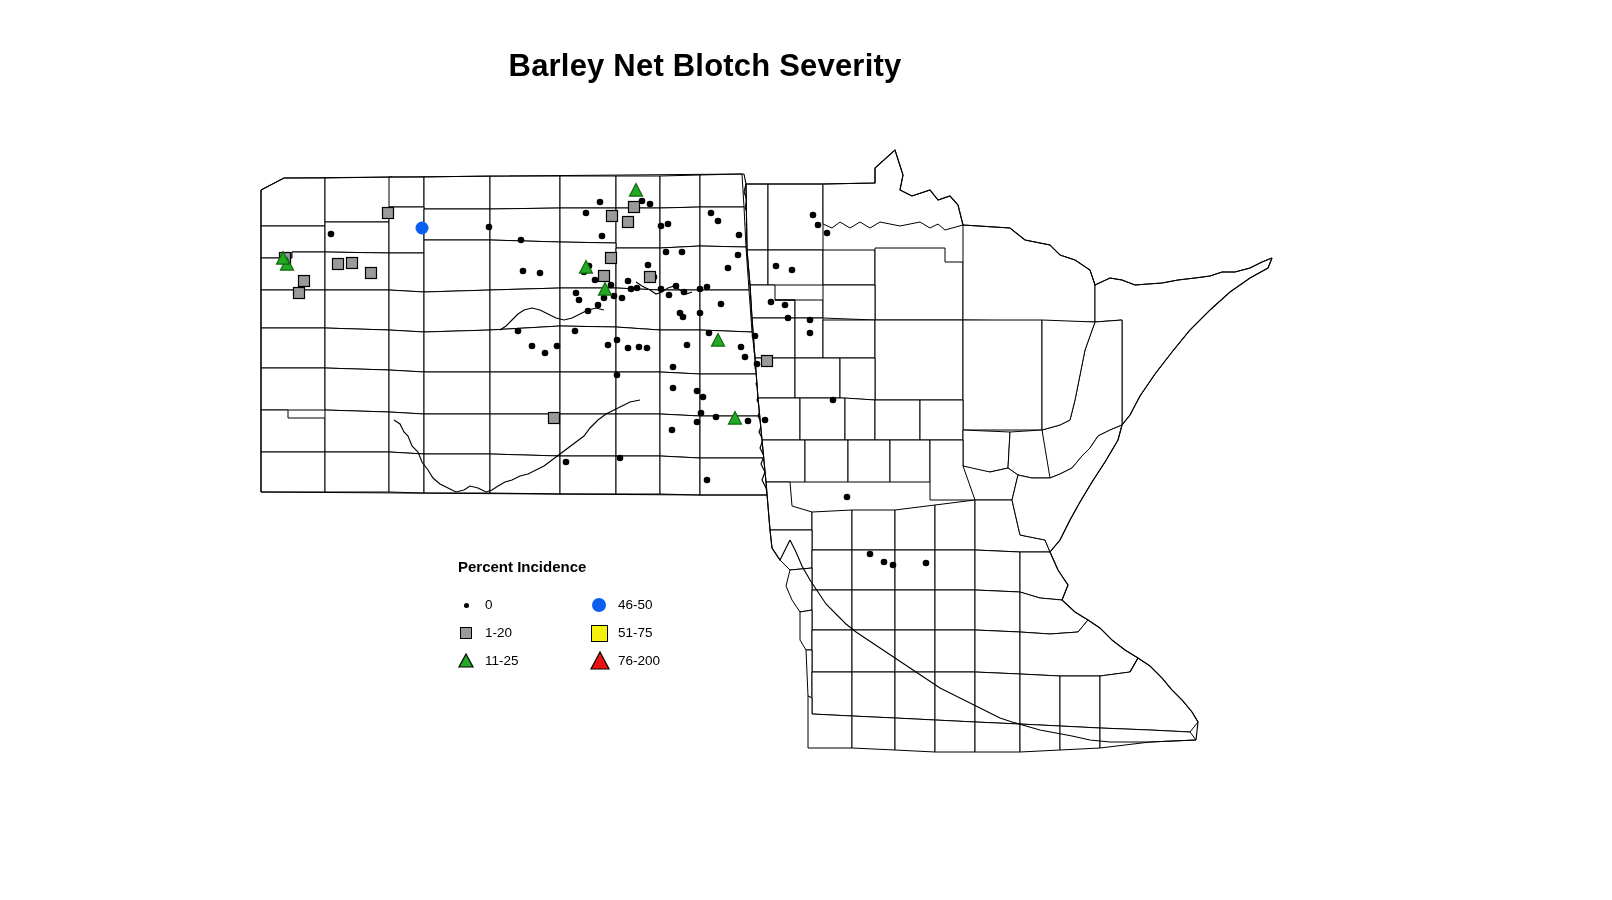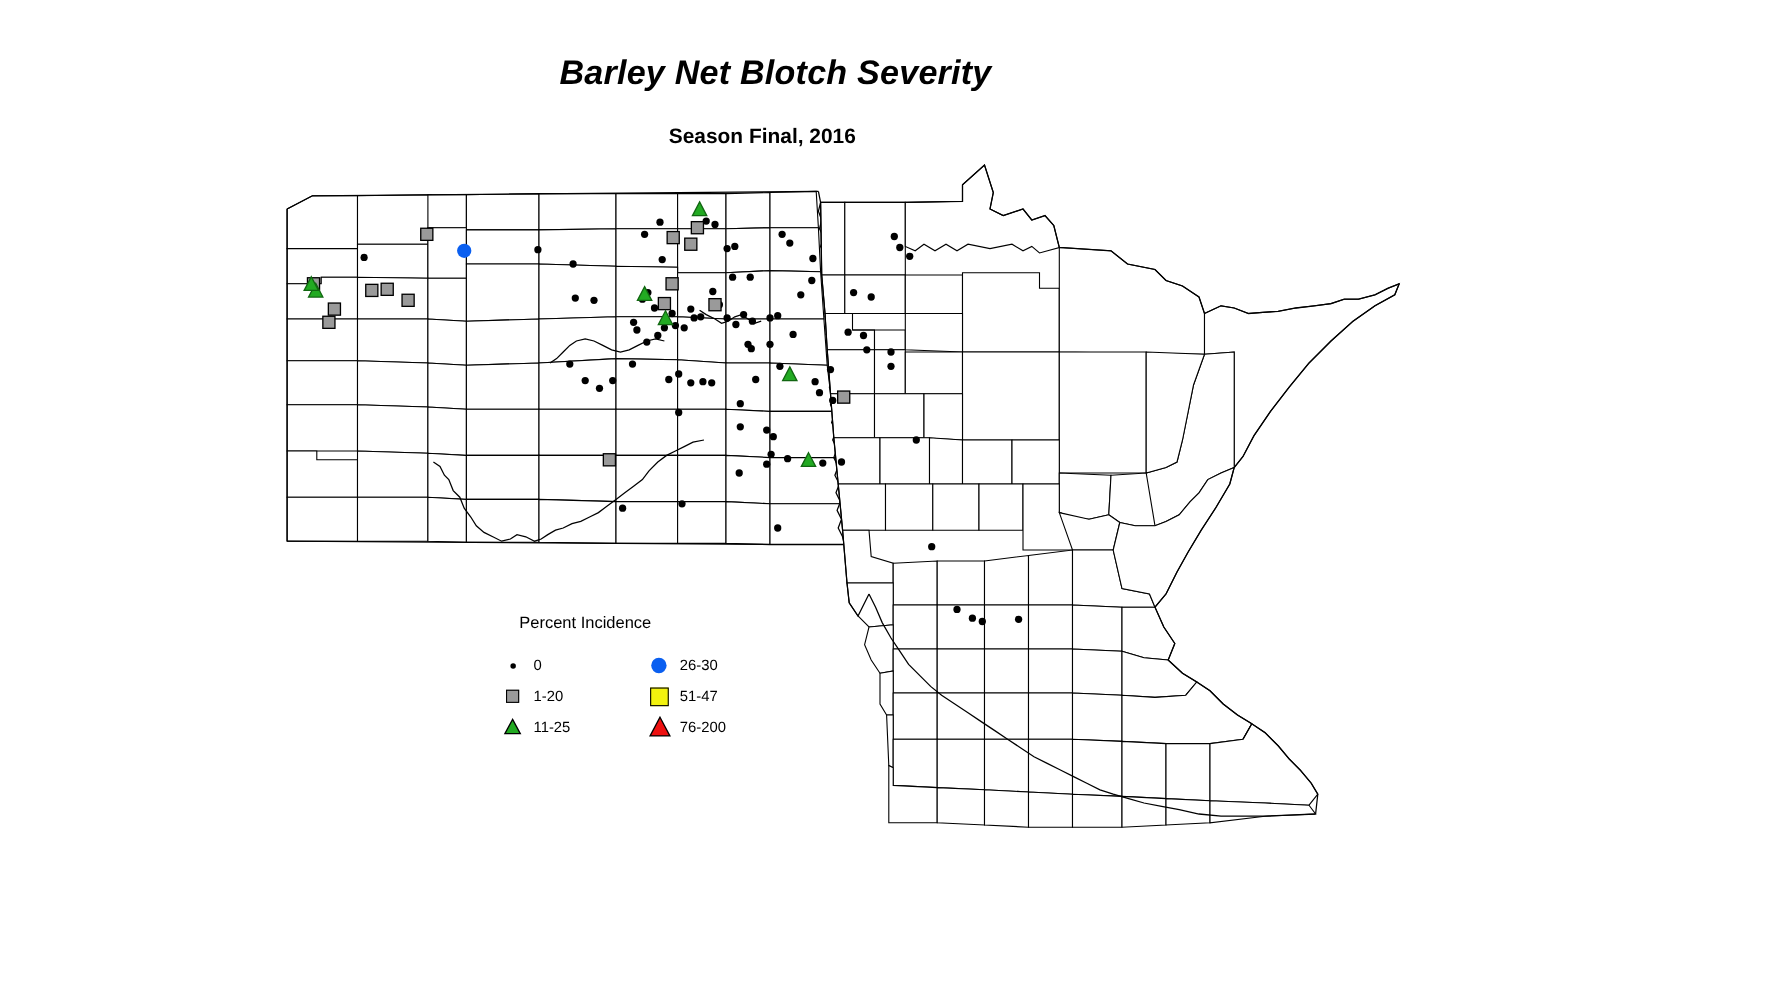--- a/index.html
+++ b/index.html
@@ -23,21 +23,20 @@
   }
   #title {
     position: absolute;
     left: 0;
     top: 48px;
     width: 1410px;
     text-align: center;
     font-size: 31px;
     font-weight: bold;
     letter-spacing: 0.2px;
-    font-style: italic;
   }
   #subtitle {
     position: absolute;
     left: 0;
     top: 114px;
     width: 1386px;
     text-align: center;
     font-size: 19px;
     font-weight: bold;
   }
@@ -66,24 +65,24 @@
   
   #legend {
     position: absolute;
     left: 455px;
     top: 550px;
     width: 260px;
     height: 135px;
   }
   #legend-title {
     position: absolute;
-    left: 17px;
+    left: 3px;
     top: 8px;
     font-size: 15px;
-    font-weight: normal;
+    font-weight: bold;
     white-space: nowrap;
   }
   .legend-col { position: absolute; top: 44px; }
   .legend-col.left  { left: 0px; }
   .legend-col.right { left: 133px; }
   .legend-row {
     position: relative;
     height: 28px;
   }
   .legend-swatch {
@@ -116,21 +115,20 @@
     border-radius: 50%;
     background: #0a5ff0;
   }
 </style>
 </head>
 <body>
 
 <div id="figure">
 
   <div id="title">Barley Net Blotch Severity</div>
-  <div id="subtitle">Season Final, 2016</div>
 
   <div id="map-wrap">
     <svg class="mapsvg" width="1612" height="900" viewBox="0 0 1612 900">
 
       <g>
 
         <path class="county" d="M261,190 L284,178 L325,178 L325,226 L261,226 Z"></path>
         <path class="county" d="M325,178 L392,177 L392,207 L389,207 L389,222 L325,222 Z"></path>
         <path class="county" d="M392,177 L424,177 L424,207 L389,207 L389,177 Z"></path>
         <path class="county" d="M424,177 L490,176 L490,209 L424,209 Z"></path>
@@ -520,27 +518,27 @@
         </span>
         <span class="legend-label">11-25</span>
       </div>
     </div>
 
     <div class="legend-col right">
       <div class="legend-row">
         <span class="legend-swatch">
           <span class="mk mk-circle" style="left:4px;top:4px;width:14px;height:14px;"></span>
         </span>
-        <span class="legend-label">26-30</span>
+        <span class="legend-label">46-50</span>
       </div>
       <div class="legend-row">
         <span class="legend-swatch">
           <span class="mk mk-square yellow" style="left:3px;top:3px;width:17px;height:17px;border-width:1.6px;"></span>
         </span>
-        <span class="legend-label">51-47</span>
+        <span class="legend-label">51-75</span>
       </div>
       <div class="legend-row">
         <span class="legend-swatch">
           <svg width="26" height="24" viewBox="0 0 26 24">
             <polygon points="12,2 21,19 3,19" fill="#ee1111" stroke="#000000" stroke-width="1.2"></polygon>
           </svg>
         </span>
         <span class="legend-label">76-200</span>
       </div>
     </div>

